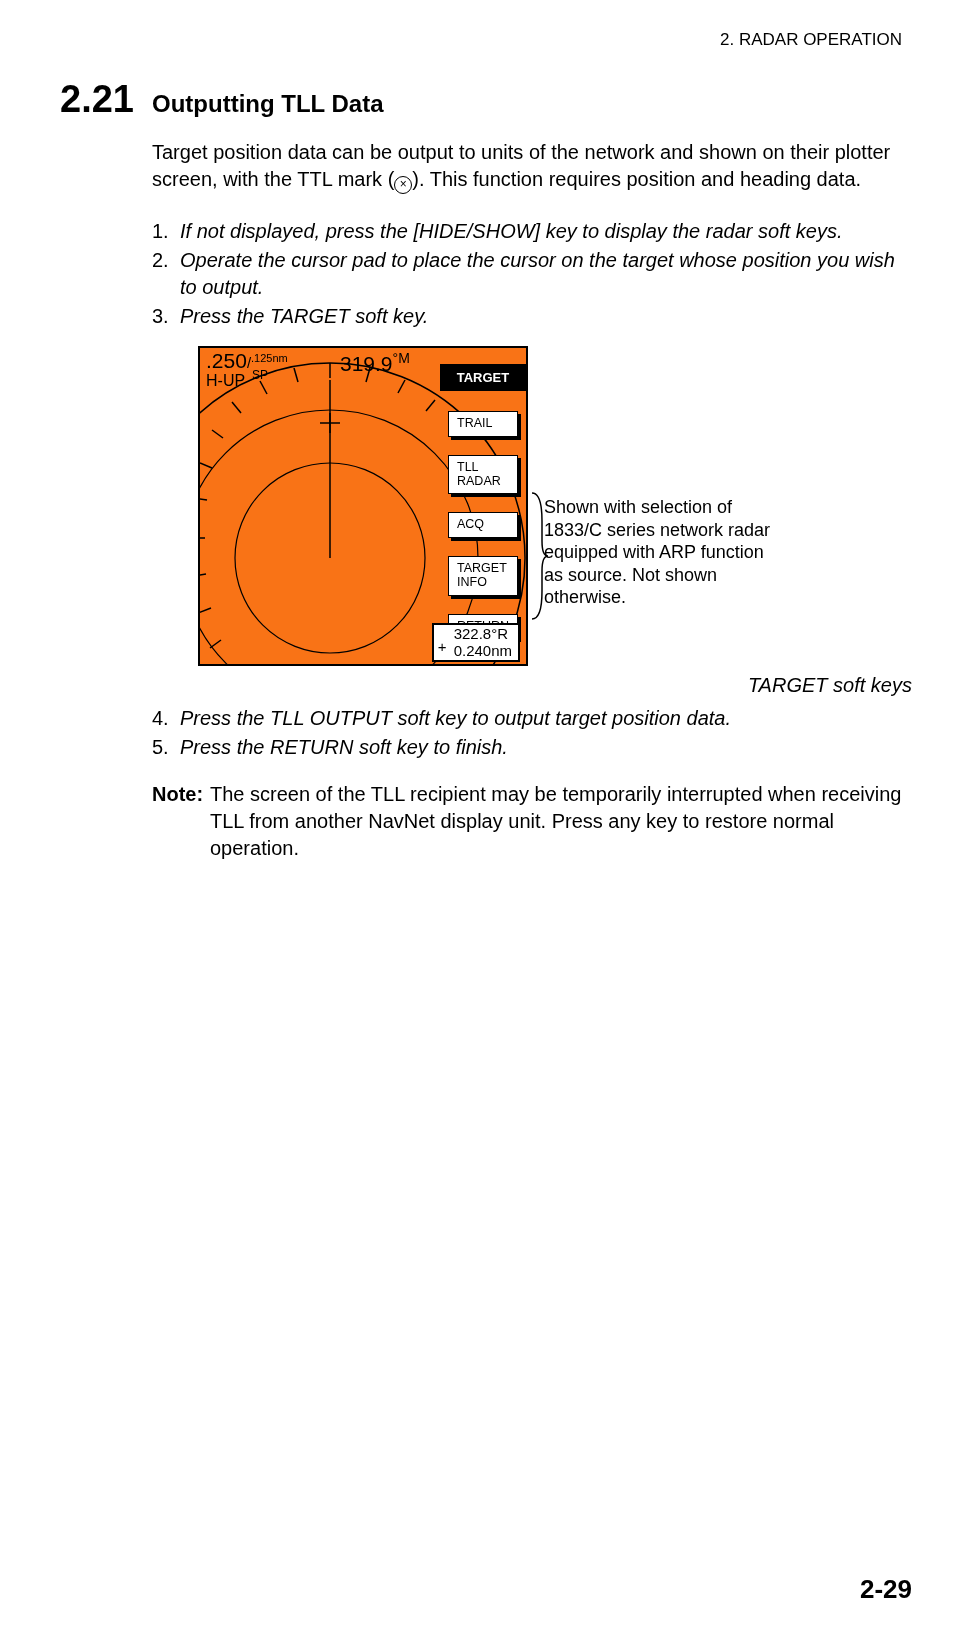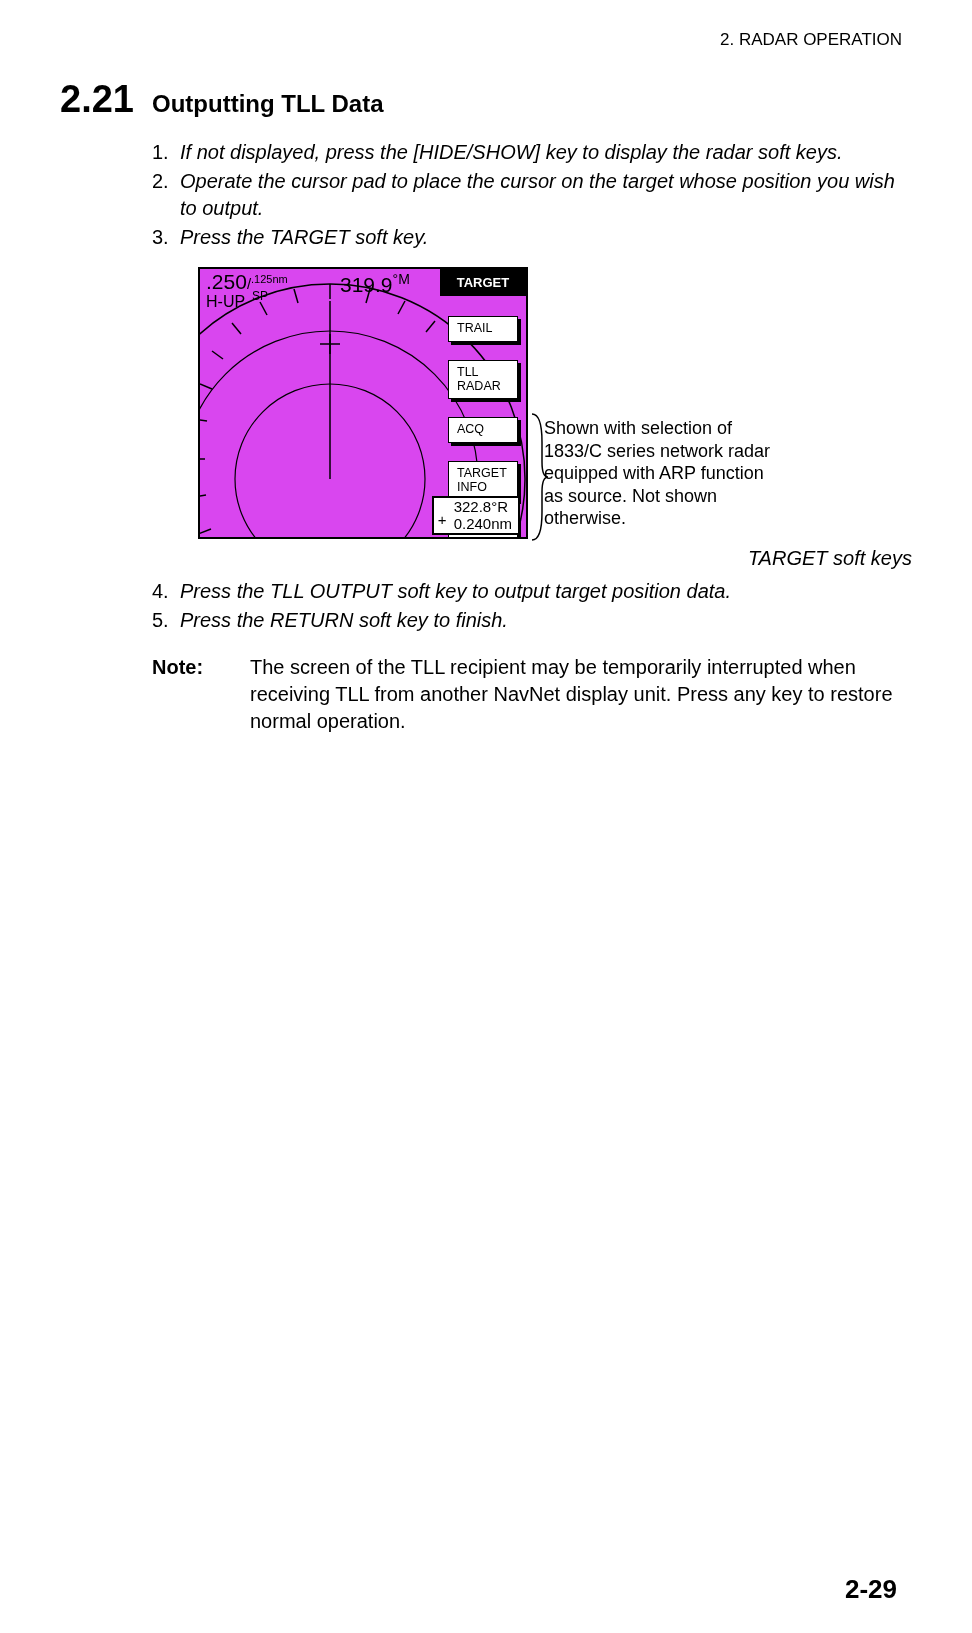--- a/index.html
+++ b/index.html
@@ -46,25 +46,25 @@
     display: flex;
     justify-content: center;
     margin: 6px 0 4px 0;
   }
   .figure {
     display: flex;
     align-items: flex-start;
   }
   .radar-box {
     width: 330px;
-    height: 272px;
+    height: 320px;
     border: 2px solid #000;
     position: relative;
     overflow: hidden;
-    background: #d946ef;
+    background: #f97316;
   }
   .radar-top {
     position: absolute;
     top: 2px; left: 6px;
     font-size: 15px;
     line-height: 1.05;
   }
   .radar-top .range-main { font-size: 21px; }
   .radar-top .range-sub { font-size: 11px; vertical-align: super; }
   .radar-top .sp { font-size: 12px; }
@@ -74,21 +74,21 @@
     font-size: 21px;
   }
   .radar-brg .deg { font-size: 14px; vertical-align: super; }
   .radar-hup {
     position: absolute;
     top: 24px; left: 6px;
     font-size: 16px;
   }
   .softkey-col {
     position: absolute;
-    top: 0; right: 0;
+    top: 16px; right: 0;
     width: 86px;
     height: 100%;
   }
   .sk-header {
     background: #000;
     color: #fff;
     font-size: 13px;
     font-weight: bold;
     text-align: center;
     padding: 6px 0;
@@ -128,27 +128,27 @@
     margin-top: 150px;
     max-width: 230px;
   }
   .caption {
     text-align: right;
     font-style: italic;
     font-size: 20px;
     margin: 8px 0 8px 60px;
   }
   .note-block { margin-top: 20px; }
-  .note-row { display: flex; gap: 40px; }
+  .note-row { display: flex; }
   .note-label { font-weight: bold; width: 58px; flex: 0 0 58px; }
   .note-text { flex: 1; }
   .page-num {
     position: absolute;
     bottom: 28px;
-    right: 75px;
+    right: 60px;
     font-size: 26px;
     font-weight: bold;
   }
   .ttl-mark {
     display: inline-block;
     width: 18px; height: 18px;
     border: 1.5px solid #000;
     border-radius: 50%;
     text-align: center;
     line-height: 14px;
@@ -160,20 +160,23 @@
 <body>
 
 <div class="running-head">2. RADAR OPERATION</div>
 
 <div class="section-row">
   <div class="sec-num">2.21</div>
   <div class="sec-title">Outputting TLL Data</div>
 </div>
 
 <div class="body-block">
+  <p class="intro">
+    Target position data can be output to units of the network and shown on their plotter screen, with the TTL mark (<span class="ttl-mark">×</span>). This function requires position and heading data.
+  </p>
 
   <div class="steps">
     <div class="step-row">
       <div class="step-n">1.</div>
       <div class="step-t">If not displayed, press the [HIDE/SHOW] key to display the radar soft keys.</div>
     </div>
     <div class="step-row">
       <div class="step-n">2.</div>
       <div class="step-t">Operate the cursor pad to place the cursor on the target whose position you wish to output.</div>
     </div>

